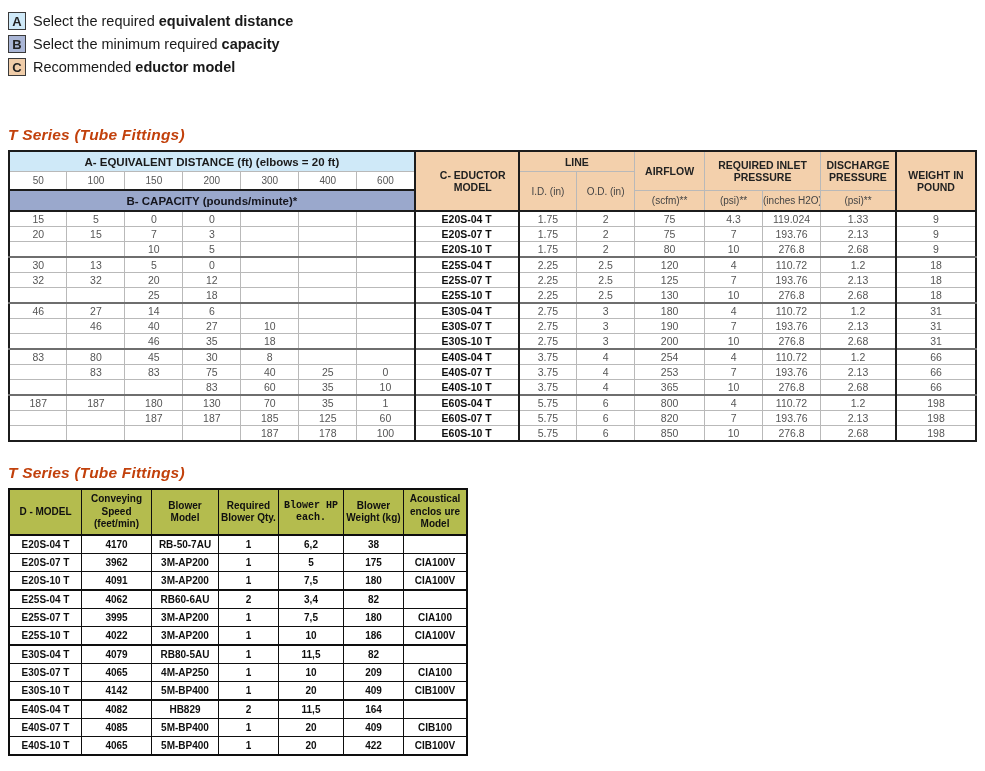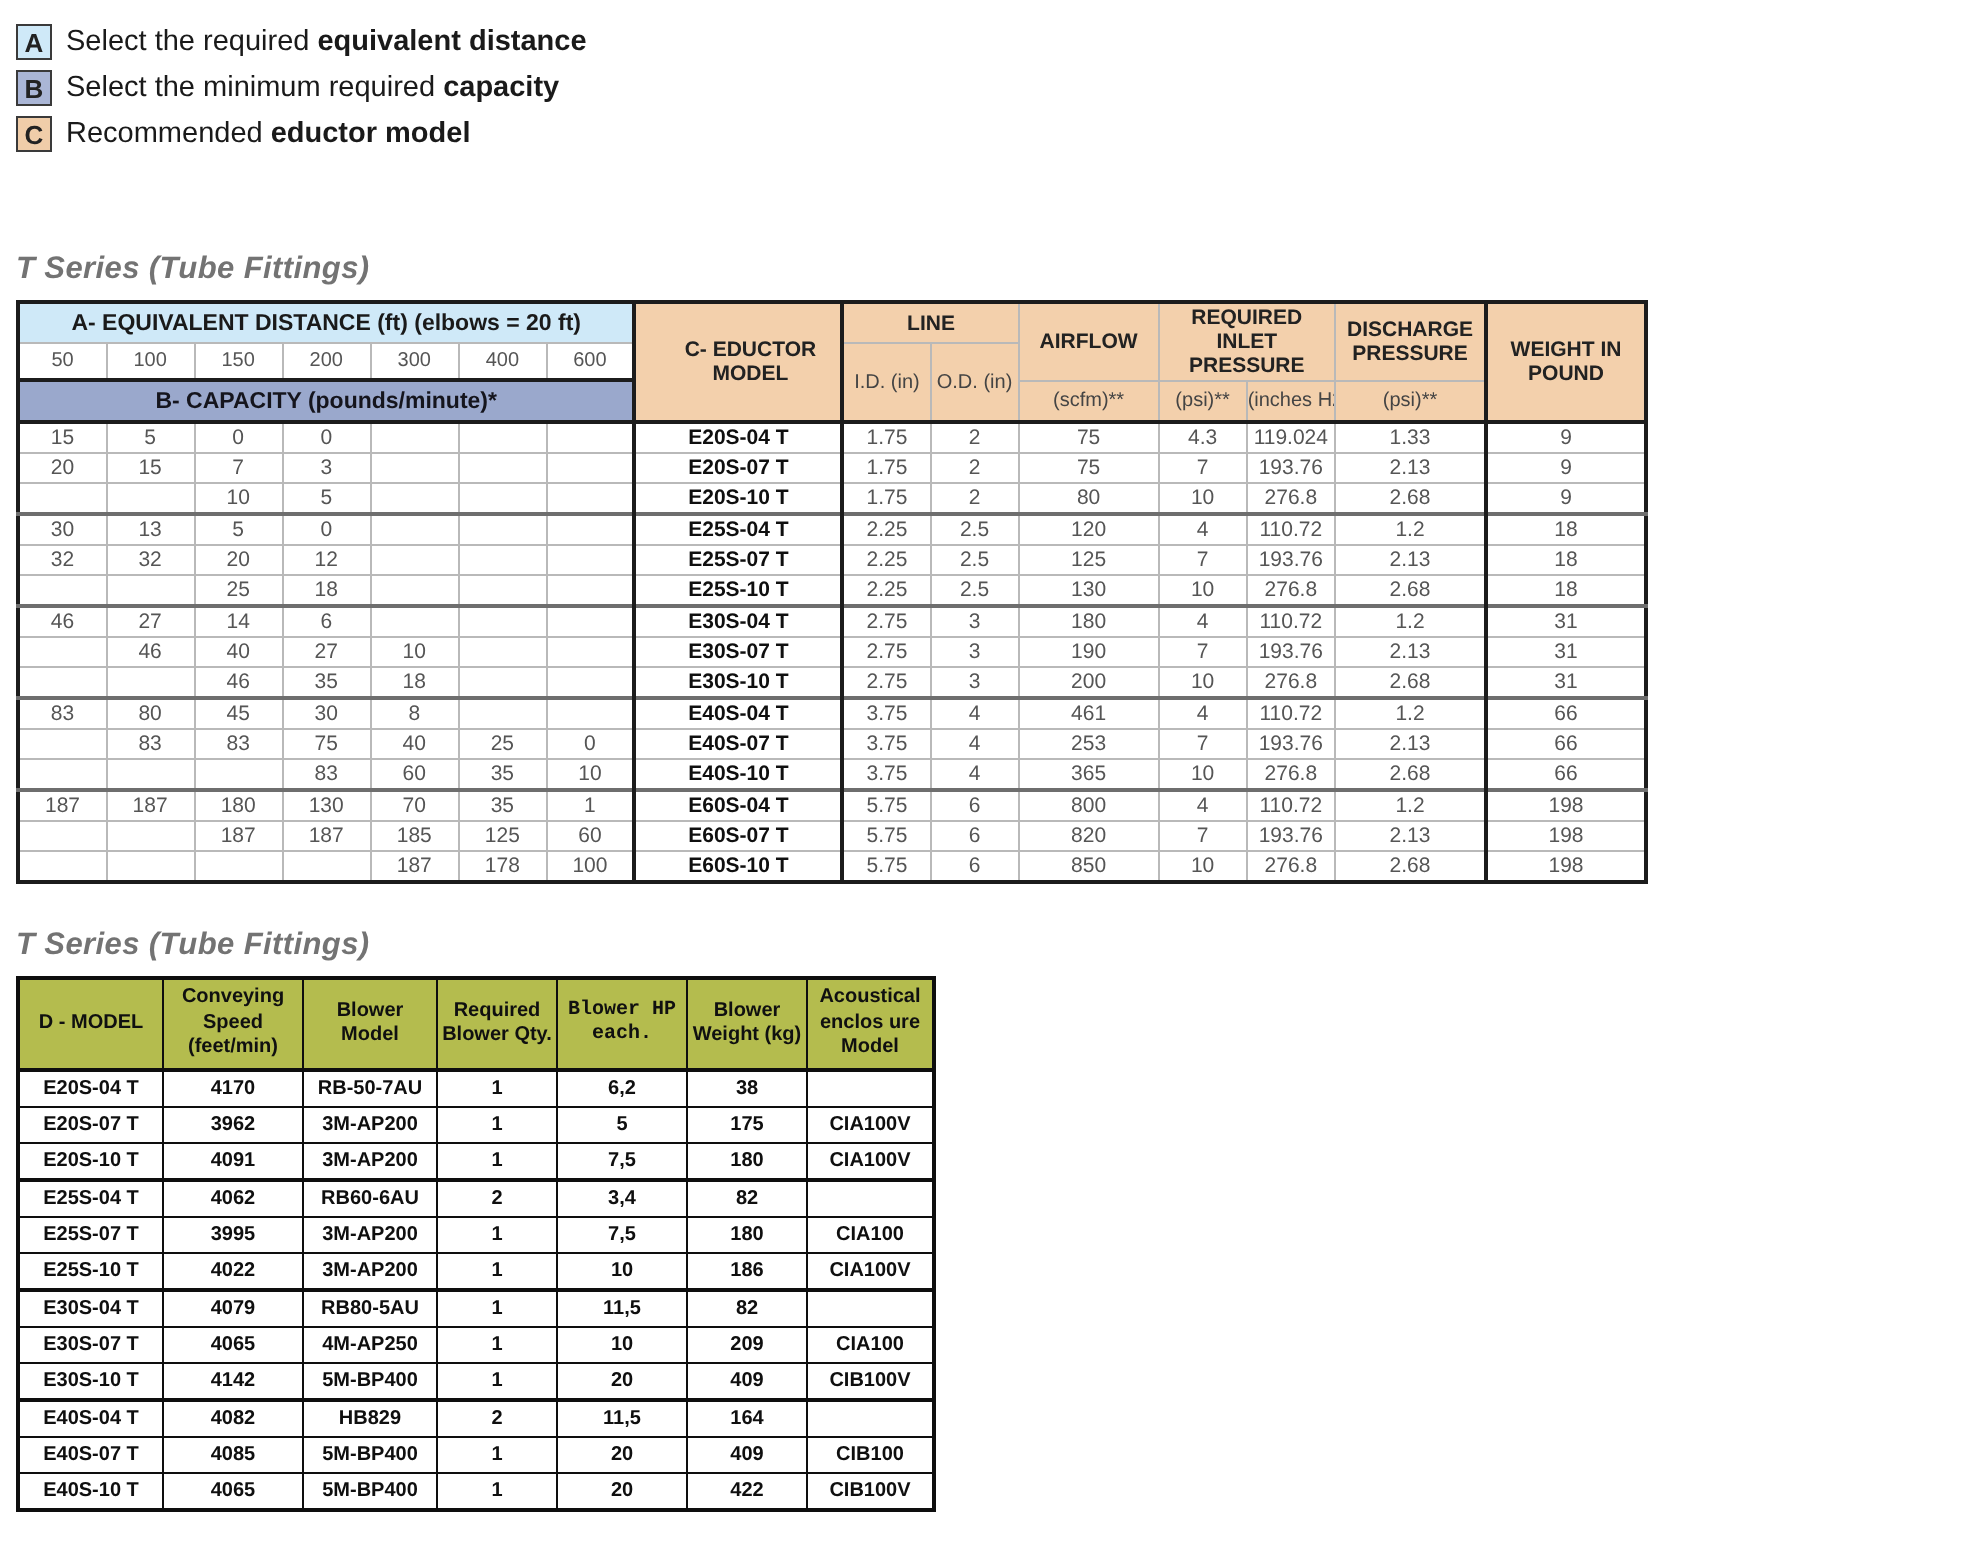--- a/index.html
+++ b/index.html
@@ -10,27 +10,27 @@
   .legend{margin-top:2px;}
   .legend-item{display:flex;align-items:center;margin-bottom:5px;font-size:14.5px;color:#1a1a1a;}
   .legend-marker{width:18px;height:18px;border:1.5px solid #3a3a3a;display:flex;align-items:center;justify-content:center;
     font-weight:bold;font-size:13px;margin-right:7px;box-sizing:border-box;color:#222;}
   .legend-marker.a{background:#cfe9f8;}
   .legend-marker.b{background:#aab6d6;}
   .legend-marker.c{background:#f0cda9;}
   .legend-bold{font-weight:bold;margin-left:4px;}
 
   
-  .series-heading{font-style:italic;font-weight:bold;font-size:15.5px;color:#737373;letter-spacing:.2px;}
+  .series-heading{font-style:italic;font-weight:bold;font-size:15.5px;color:#c2410c;letter-spacing:.2px;}
   .series-heading.first{margin-top:50px;margin-bottom:6px;}
   .series-heading.second{margin-top:22px;margin-bottom:6px;}
 
   
   table{border-collapse:collapse;table-layout:fixed;}
-  .t1{width:816px;border:2px solid #1c1c1c;}
+  .t1{width:969px;border:2px solid #1c1c1c;}
   .t1 th,.t1 td{border:1px solid #b9b9b9;padding:0;text-align:center;overflow:hidden;white-space:nowrap;}
   .hdr-blue{background:#cfe9f8;font-weight:bold;font-size:11.5px;height:19px;color:#1a1a1a;}
   .dist-cell{font-size:10px;color:#555;height:17px;border-bottom:2px solid #1c1c1c !important;background:#fff;}
   .hdr-purple{background:#9aa8cc;font-weight:bold;font-size:11.5px;height:19px;color:#15151d;border-bottom:2px solid #1c1c1c !important;}
   .tan{background:#f3d0ac;}
   .tan-main{font-weight:bold;font-size:10.5px;color:#222;}
   .tan-sub{font-weight:normal;font-size:10px;color:#444;}
   .tan-bottom{border-bottom:2px solid #1c1c1c !important;}
   .col-model-edge{border-left:2px solid #1c1c1c !important;border-right:2px solid #1c1c1c !important;}
   .col-weight-edge{border-left:2px solid #1c1c1c !important;}
@@ -262,21 +262,21 @@
           <td>83</td>
           <td>80</td>
           <td>45</td>
           <td>30</td>
           <td>8</td>
           <td></td>
           <td></td>
           <td class="model-cell col-model-edge">E40S-04 T</td>
           <td>3.75</td>
           <td>4</td>
-          <td>461</td>
+          <td>254</td>
           <td>4</td>
           <td>110.72</td>
           <td>1.2</td>
           <td class="col-weight-edge">66</td>
         </tr>
         <tr>
           <td></td>
           <td>83</td>
           <td>83</td>
           <td>75</td>

